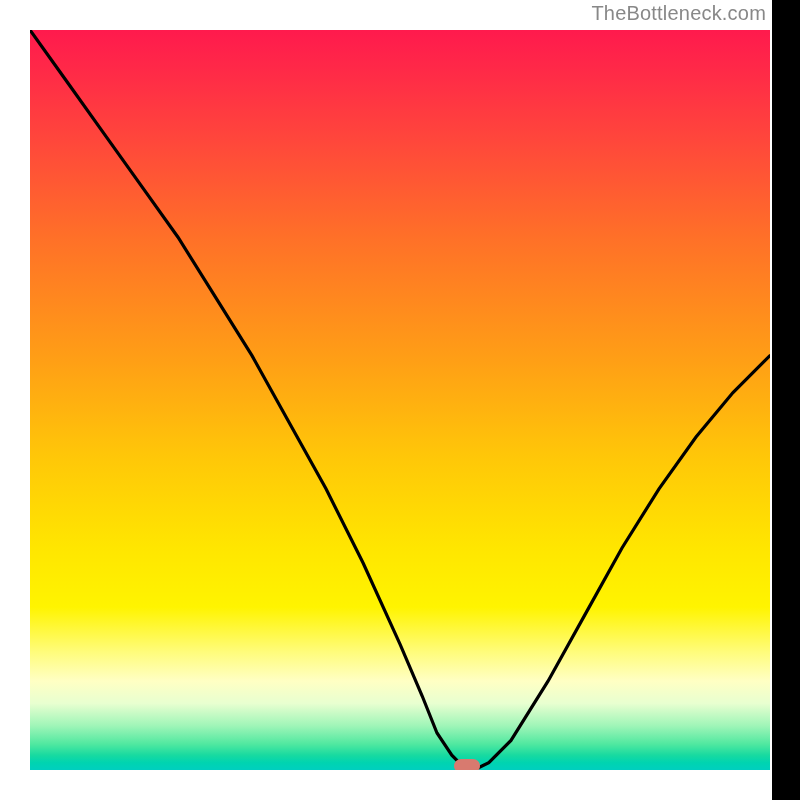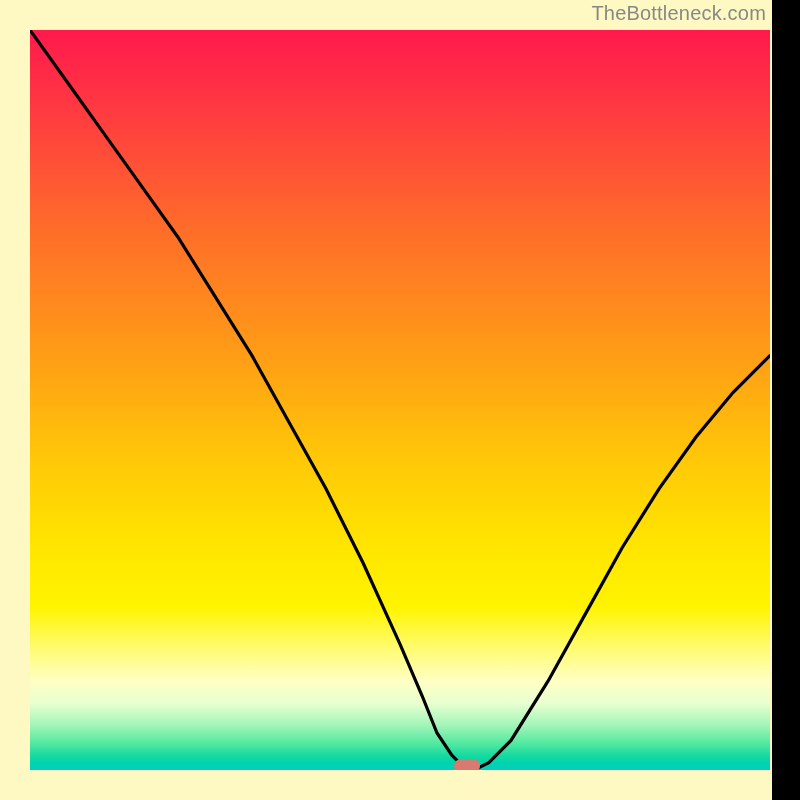--- a/index.html
+++ b/index.html
@@ -7,21 +7,21 @@
     padding: 0;
     background: #000;
     width: 800px;
     height: 800px;
     overflow: hidden;
     font-family: Arial, sans-serif;
   }
   .outer {
     width: 772px;
     height: 800px;
-    background: #fef9c3;
+    background: #ffffff;
     position: relative;
     text-decoration: underline;
   }
   .watermark {
     position: absolute;
     top: 2px;
     right: 6px;
     color: #888;
     font-size: 20px;
     font-weight: 500;

